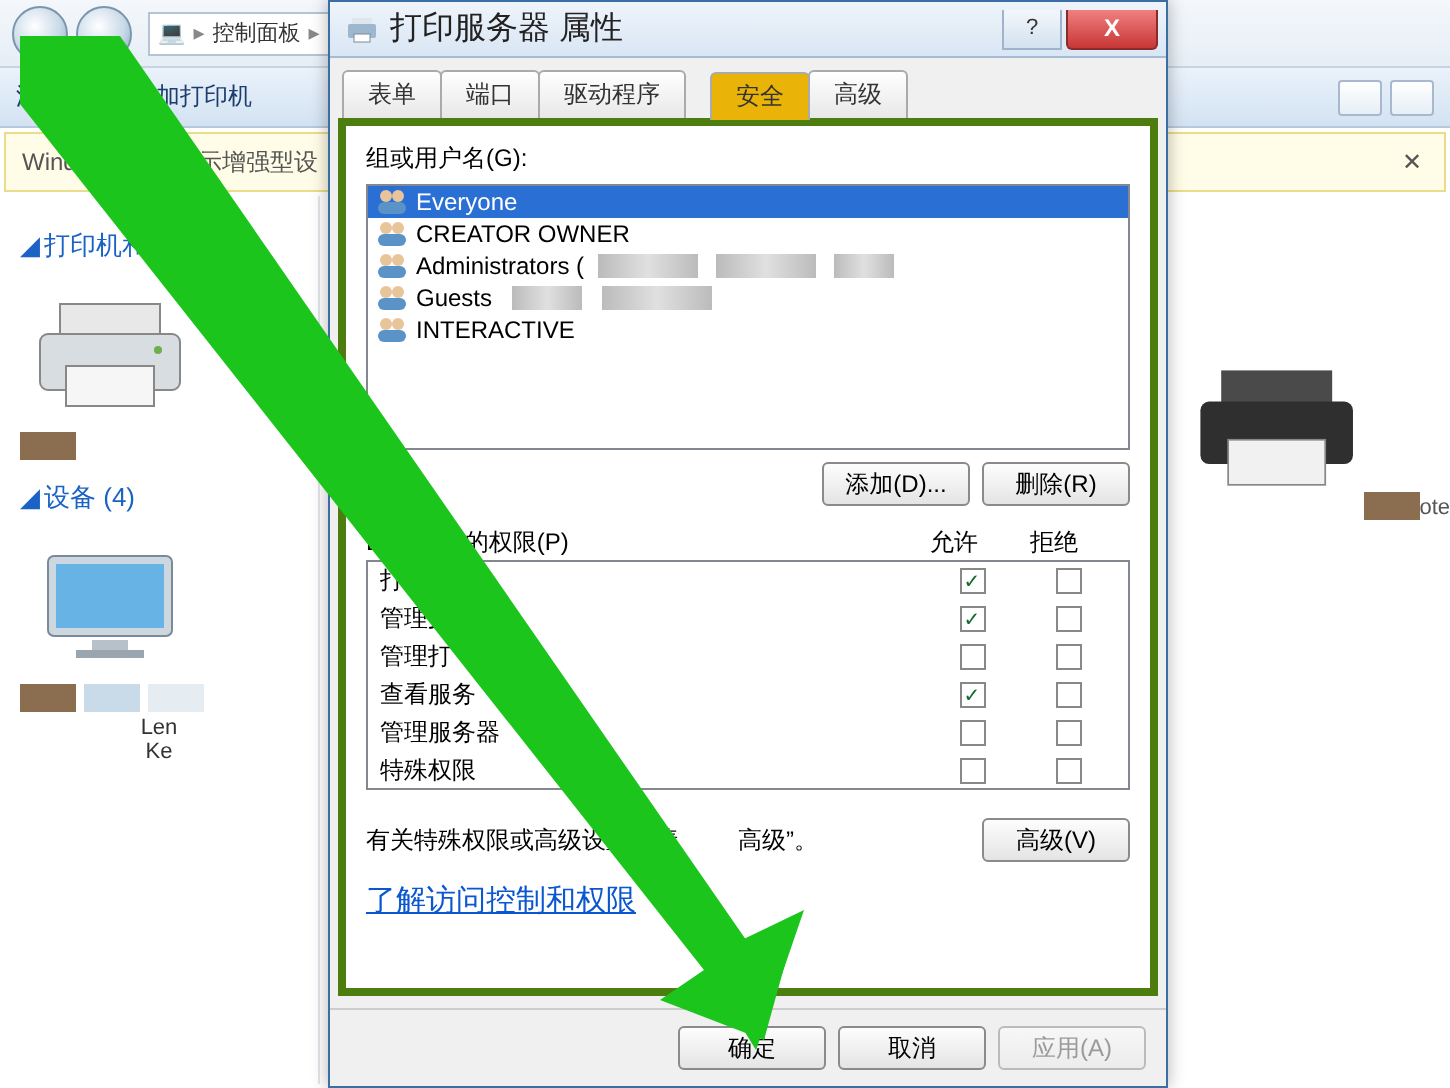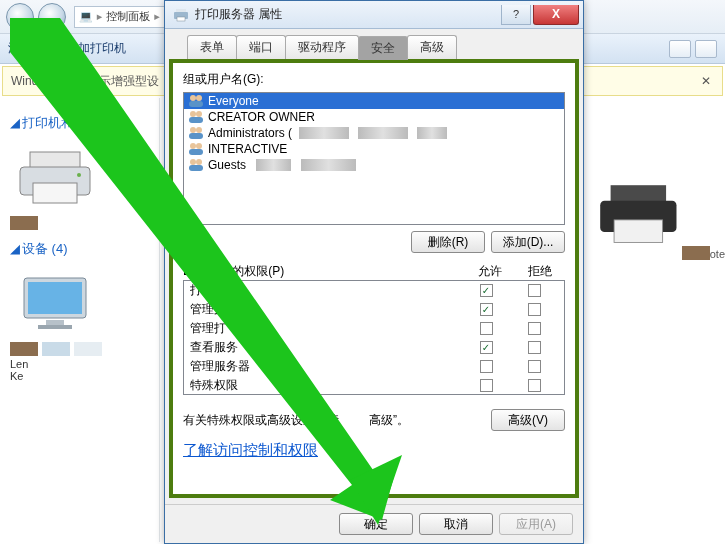--- a/index.html
+++ b/index.html
@@ -20,49 +20,49 @@
 .exp-left { width: 160px; border-right: 1px solid #e2e6ea; padding: 8px 10px; }
 .section-hdr { color: #1a63c5; font-size: 13px; margin: 8px 0 10px; }
 .section-hdr .caret { color: #1a63c5; margin-right: 2px; }
 .device-item { margin: 10px 0; }
 .device-icon { width: 90px; height: 70px; display: flex; align-items: center; justify-content: center; }
 .printer-svg { width: 80px; height: 60px; }
 .monitor-svg { width: 70px; height: 58px; }
 .swatches { display: flex; gap: 4px; margin-top: 4px; }
 .swatch { width: 28px; height: 14px; }
 .exp-content { flex: 1; padding: 10px; color: #666; font-size: 11px; }
-.item-label { font-size: 11px; color: #333; margin-top: 2px; }
+.item-label { font-size: 11px; color: #333; text-align: center; margin-top: 2px; }
 
 
 .dialog { position: absolute; left: 164px; top: 0; width: 420px; height: 544px; background: #f0f0f0; border: 1px solid #3a6ea5; box-shadow: 0 0 8px rgba(0,0,0,.3); display: flex; flex-direction: column; }
 .titlebar { height: 28px; background: linear-gradient(#eef4fb,#d9e6f4); display: flex; align-items: center; padding: 0 0 0 8px; border-bottom: 1px solid #a6bcd4; }
 .title-icon { width: 16px; height: 16px; margin-right: 6px; }
-.title-text { font-size: 12px; color: #222; }
+.title-text { font-size: 16px; color: #222; }
 .window-btns { margin-left: auto; display: flex; }
 .win-btn { width: 30px; height: 20px; border: 1px solid #9fb4cb; border-top: none; margin-right: 2px; display: flex; align-items: center; justify-content: center; font-size: 11px; background: linear-gradient(#f3f7fc,#d3e1ef); color: #333; }
 .win-close { width: 46px; height: 20px; background: linear-gradient(#f08080,#c73636); border: 1px solid #8c2a2a; border-top: none; border-top-right-radius: 0; border-bottom-left-radius: 3px; border-bottom-right-radius: 3px; color: #fff; font-weight: bold; display: flex; align-items: center; justify-content: center; margin-right: 4px; }
-.tabs { display: flex; padding: 6px 22px 0; background: #f0f0f0; }
+.tabs { display: flex; padding: 6px 6px 0; background: #f0f0f0; }
 .tab { padding: 3px 12px; font-size: 12px; color: #333; border: 1px solid #aaa; border-bottom: none; background: linear-gradient(#fff,#e8e8e8); margin-right: -1px; border-radius: 3px 3px 0 0; }
-.tab.active { background: #a3a3a3; position: relative; top: 1px; }
+.tab.active { background: #eab308; position: relative; top: 1px; margin-left: 13px; }
 .tab-panel { flex: 1; background: #fff; margin: 0 4px 6px; border: 4px solid #4d7c0f; padding: 8px 10px; display: flex; flex-direction: column; }
 
 .field-label { font-size: 12px; margin-bottom: 4px; }
 .listbox { border: 1px solid #828790; height: 133px; overflow: hidden; background: #fff; }
 .list-row { display: flex; align-items: center; gap: 4px; padding: 1px 4px; font-size: 12px; }
 .list-row.selected { background: #2a6fd4; color: #fff; }
 .user-icon { width: 16px; height: 14px; display: inline-block; }
 .blur { display: inline-block; height: 12px; background: linear-gradient(90deg,#bbb,#e0e0e0,#bbb); margin-left: 3px; }
 
 .btn-row { display: flex; justify-content: flex-end; gap: 6px; margin-top: 6px; }
 .btn { min-width: 74px; height: 22px; padding: 0 10px; border: 1px solid #8a8a8a; background: linear-gradient(#fdfdfd,#e4e4e4); font-size: 12px; border-radius: 3px; display: inline-flex; align-items: center; justify-content: center; cursor: pointer; }
 .btn.disabled { color: #9a9a9a; border-color: #bbb; background: linear-gradient(#f7f7f7,#ececec); cursor: default; }
 
 .perm-header { display: flex; font-size: 12px; margin-top: 10px; }
 .perm-header .ph-name { flex: 1; }
-.perm-header .ph-col { width: 50px; text-align: center; }
+.perm-header .ph-col { width: 50px; }
 .perm-table { border: 1px solid #828790; height: 115px; background: #fff; overflow: hidden; }
 .perm-row { display: flex; align-items: center; font-size: 12px; padding: 1px 6px; }
 .perm-row .pn { flex: 1; }
 .perm-row .pc { width: 48px; display: flex; justify-content: center; }
 .chk { width: 13px; height: 13px; border: 1px solid #888; background: #fff; display: inline-flex; align-items: center; justify-content: center; font-size: 10px; color: #146a2d; }
 
 .footer-text { font-size: 12px; margin-top: 14px; display: flex; align-items: center; }
 .linkish { color: #0b57d0; text-decoration: underline; font-size: 15px; margin-top: 10px; display: inline-block; }
 .dlg-footer { display: flex; justify-content: flex-end; gap: 6px; padding: 8px 10px; border-top: 1px solid #ccc; background: #f0f0f0; }
 
@@ -204,37 +204,37 @@
           <span class="blur" style="width:50px"></span>
           <span class="blur" style="width:50px;margin-left:5px"></span>
           <span class="blur" style="width:30px;margin-left:5px"></span>
       </div>
       <div class="list-row">
         <span class="user-icon"><svg width="16" height="14" viewBox="0 0 16 14">
               <circle cx="5" cy="4" r="3" fill="#e8c49a"></circle>
               <circle cx="11" cy="4" r="3" fill="#e8c49a"></circle>
               <rect x="1" y="7" width="14" height="6" rx="3" fill="#5a93c8"></rect>
             </svg></span>
-        <span>INTERACTIVE</span>
-      </div>
-      <div class="list-row">
-        <span class="user-icon"><svg width="16" height="14" viewBox="0 0 16 14">
-              <circle cx="5" cy="4" r="3" fill="#e8c49a"></circle>
-              <circle cx="11" cy="4" r="3" fill="#e8c49a"></circle>
-              <rect x="1" y="7" width="14" height="6" rx="3" fill="#5a93c8"></rect>
-            </svg></span>
         <span>Guests</span>
           <span class="blur" style="width:35px;margin-left:6px"></span>
           <span class="blur" style="width:55px;margin-left:6px"></span>
       </div>
+      <div class="list-row">
+        <span class="user-icon"><svg width="16" height="14" viewBox="0 0 16 14">
+              <circle cx="5" cy="4" r="3" fill="#e8c49a"></circle>
+              <circle cx="11" cy="4" r="3" fill="#e8c49a"></circle>
+              <rect x="1" y="7" width="14" height="6" rx="3" fill="#5a93c8"></rect>
+            </svg></span>
+        <span>INTERACTIVE</span>
+      </div>
     </div>
 
     <div class="btn-row">
+      <button class="btn">添加(D)...</button>
       <button class="btn">删除(R)</button>
-      <button class="btn">添加(D)...</button>
     </div>
 
     <div class="perm-header">
       <div class="ph-name"><span>E</span><span style="margin-left:18px">one 的权限(P)</span></div>
       <div class="ph-col">允许</div>
       <div class="ph-col">拒绝</div>
     </div>
     <div class="perm-table" id="perm-table">
         <div class="perm-row">
           <div class="pn">打</div>

